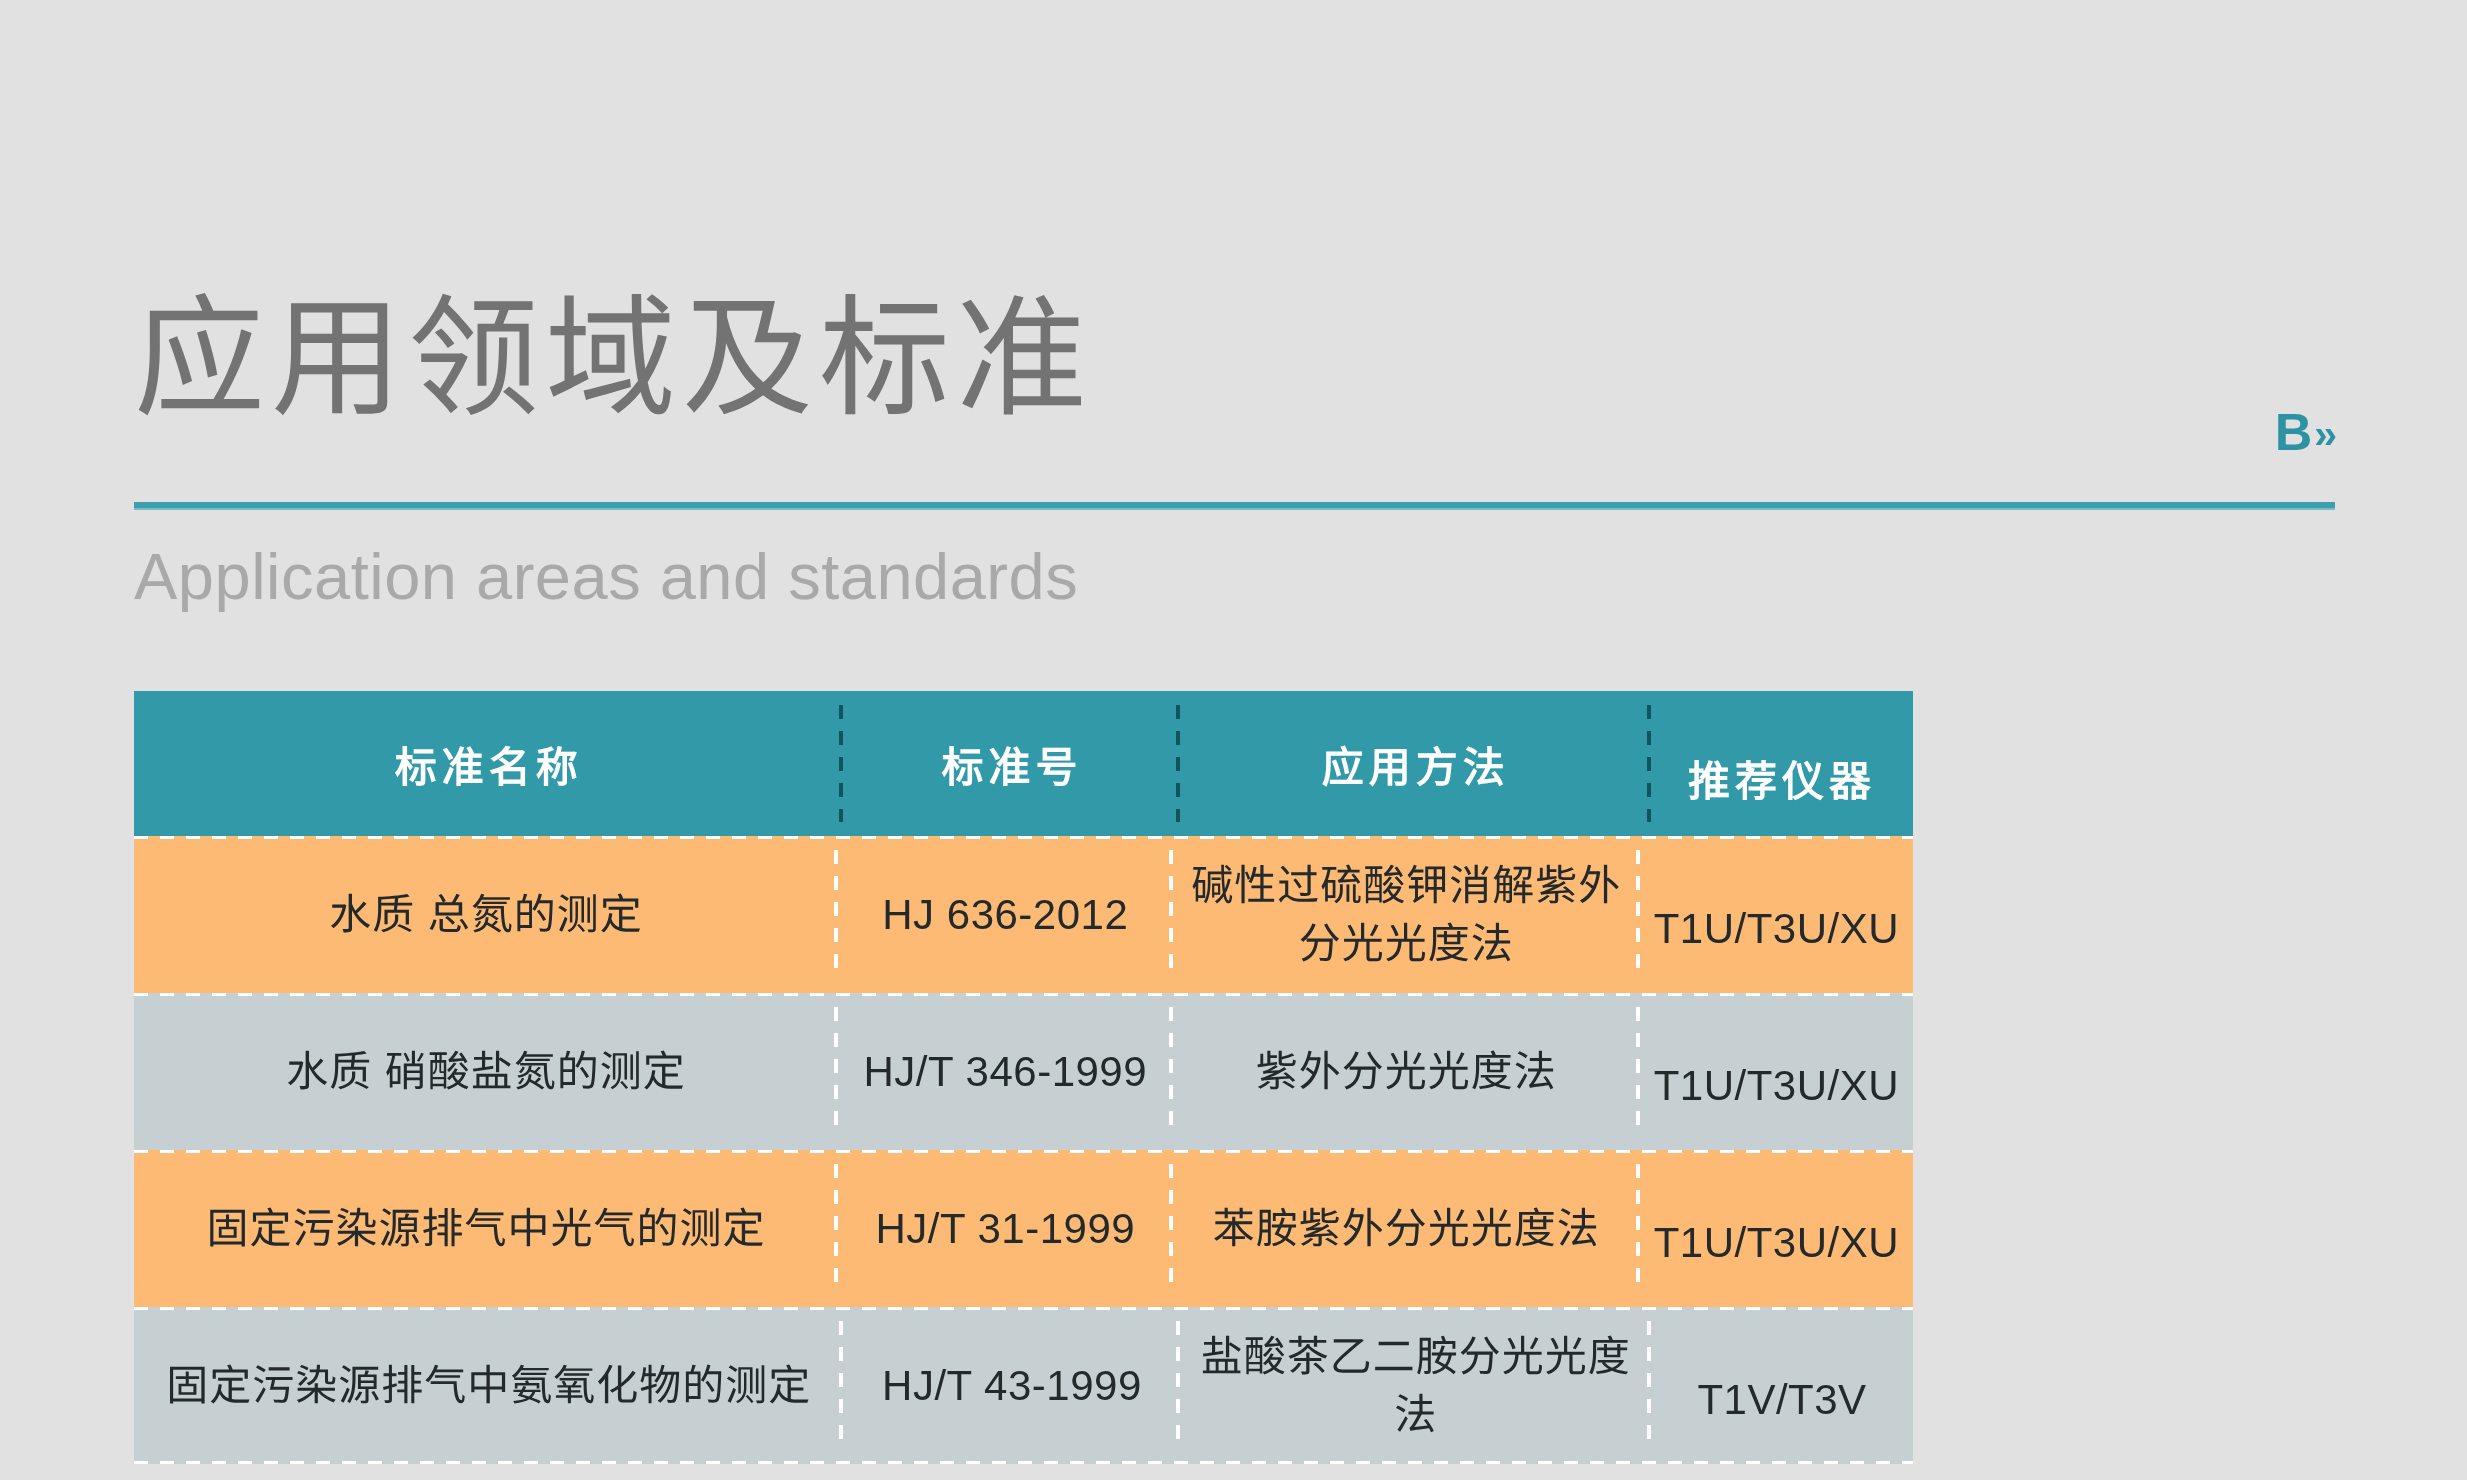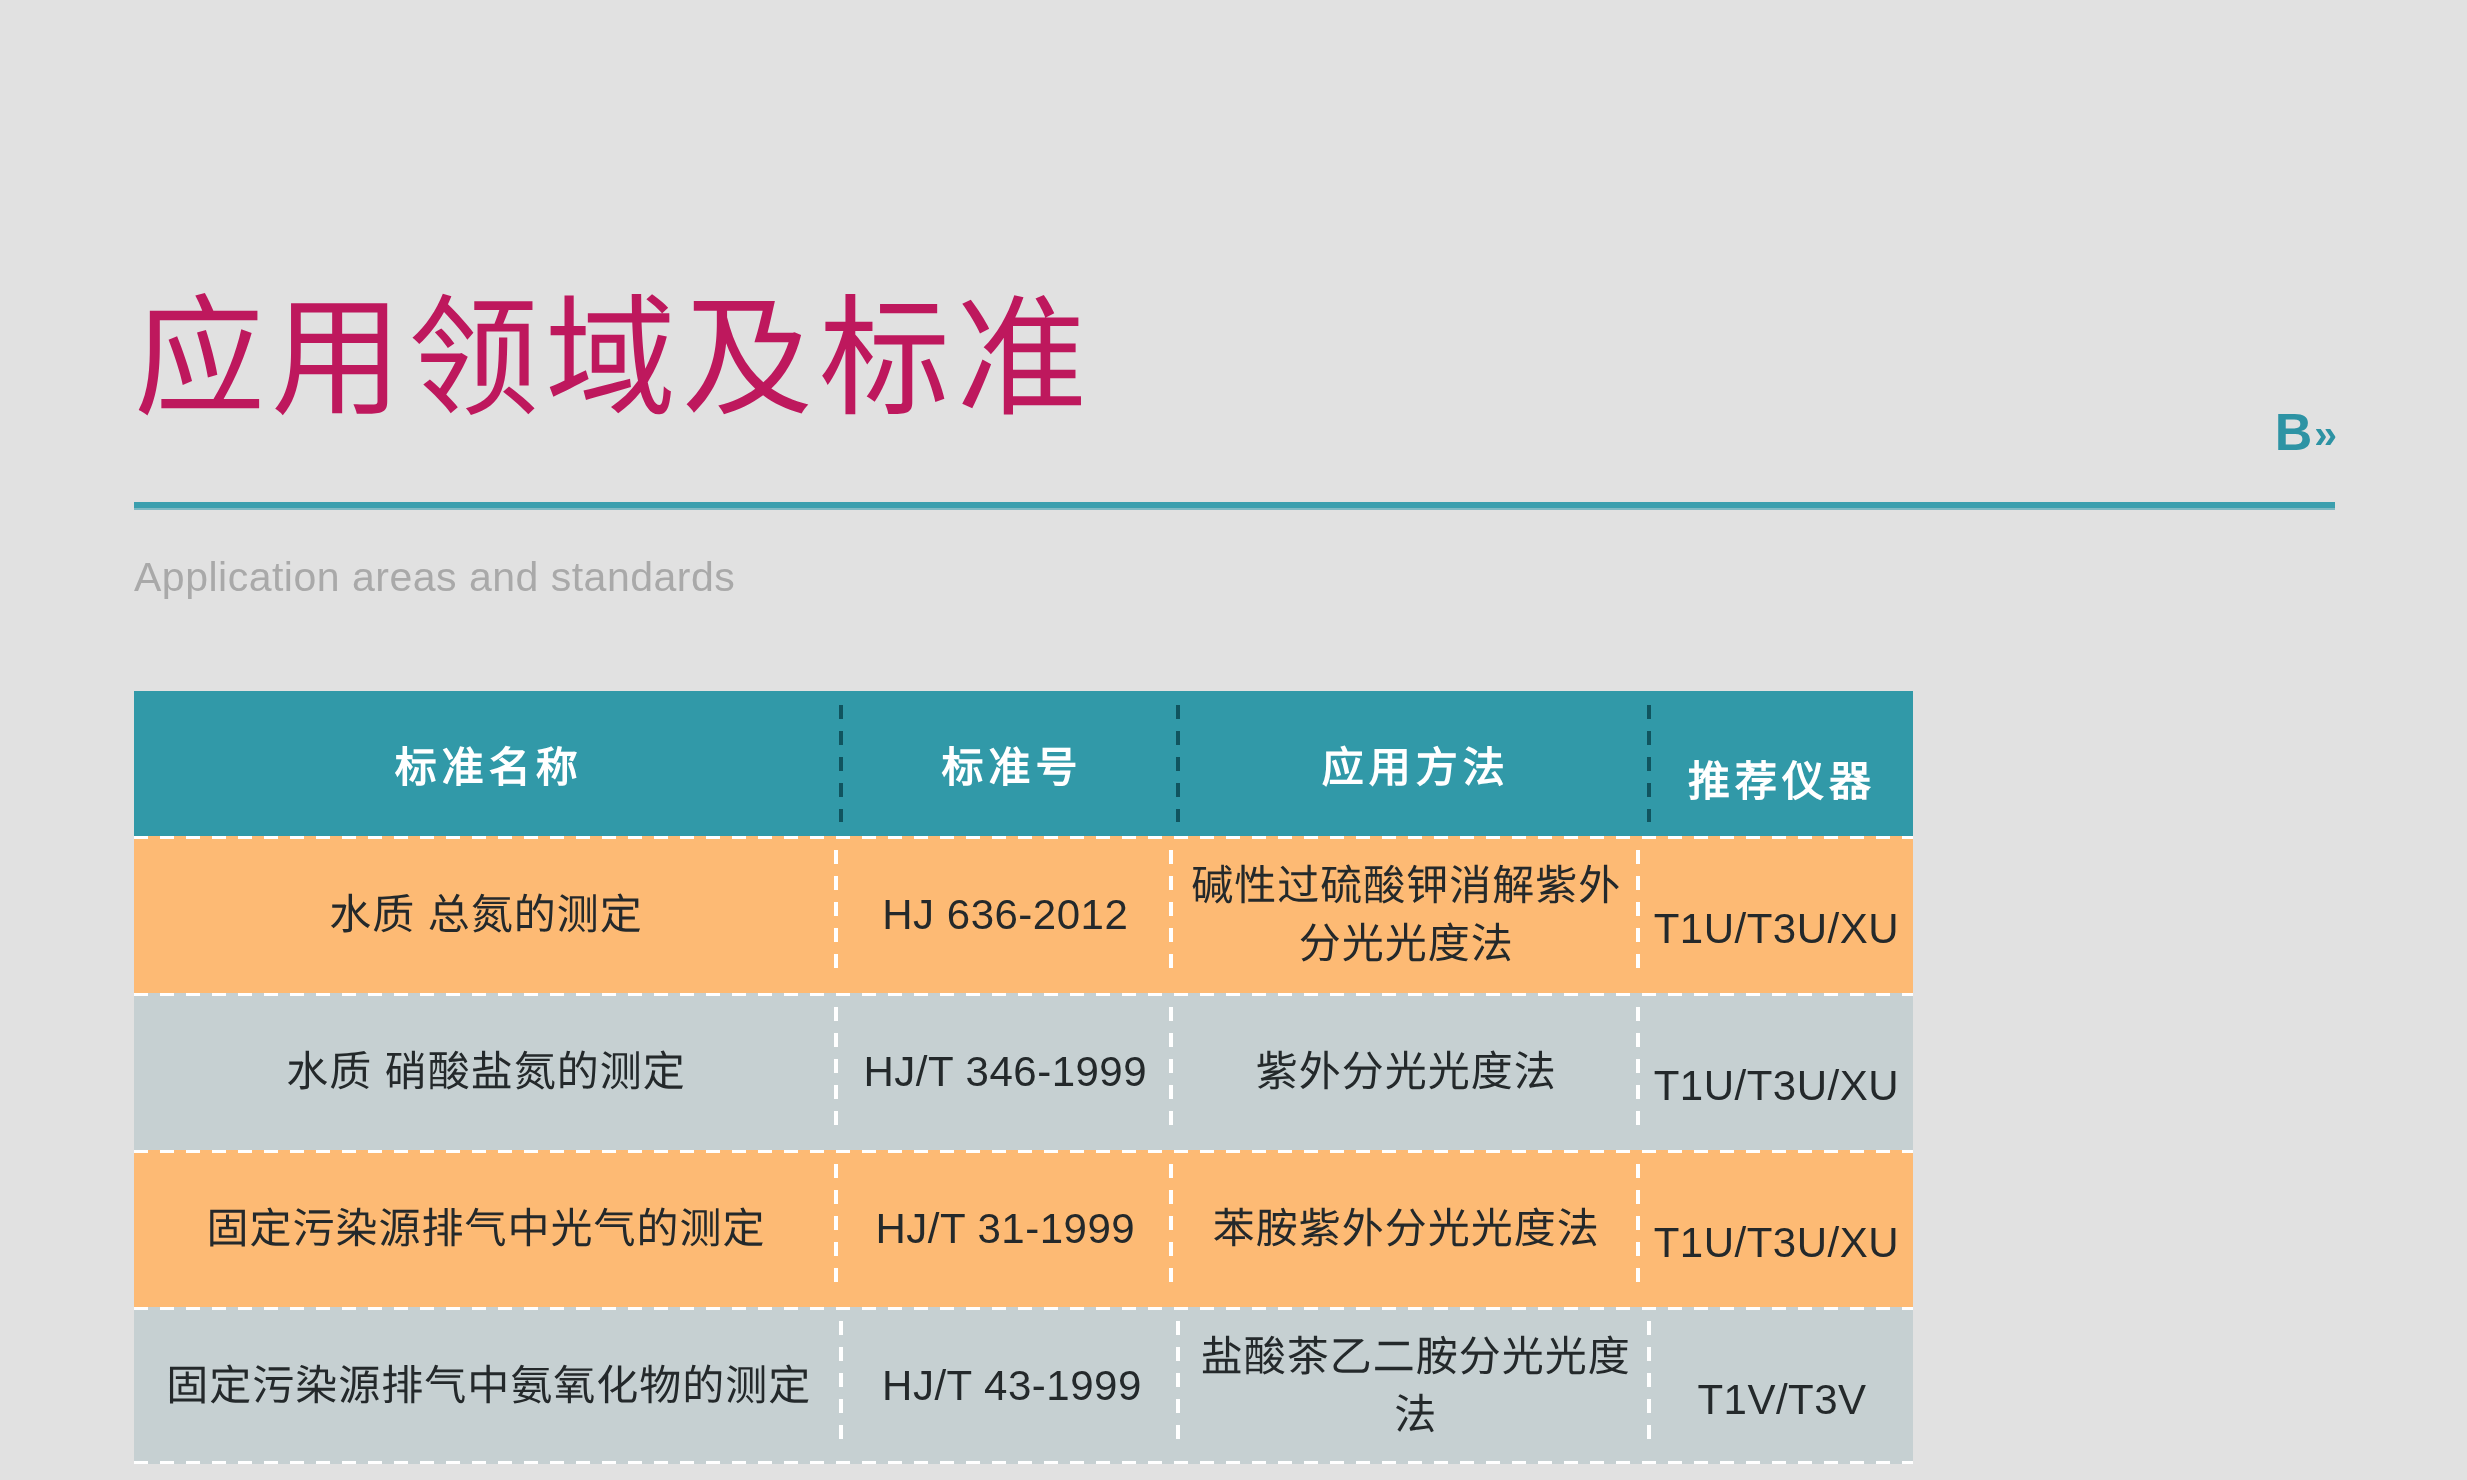--- a/index.html
+++ b/index.html
@@ -35,21 +35,21 @@
     height: 189px;
   }
 
   .page-title {
     position: absolute;
     left: 0;
     top: 0;
     font-size: 131px;
     line-height: 159px;
     letter-spacing: 6px;
-    color: #be185d;
+    color: #737373;
     font-weight: 400;
     white-space: nowrap;
   }
 
   .brand-logo {
     position: absolute;
     right: 0;
     bottom: 6px;
     color: #2d93a4;
     font-weight: 700;
@@ -86,21 +86,21 @@
     top: 508px;
     width: 2201px;
     height: 2px;
     background: #7fb9c3;
   }
 
   .subtitle {
     position: absolute;
     left: 134px;
     top: 537px;
-    font-size: 41px;
+    font-size: 65px;
     line-height: 80px;
     color: #a9a9a9;
     font-weight: 400;
     letter-spacing: 0.5px;
     white-space: nowrap;
   }
 
   
   .table {
     position: absolute;

